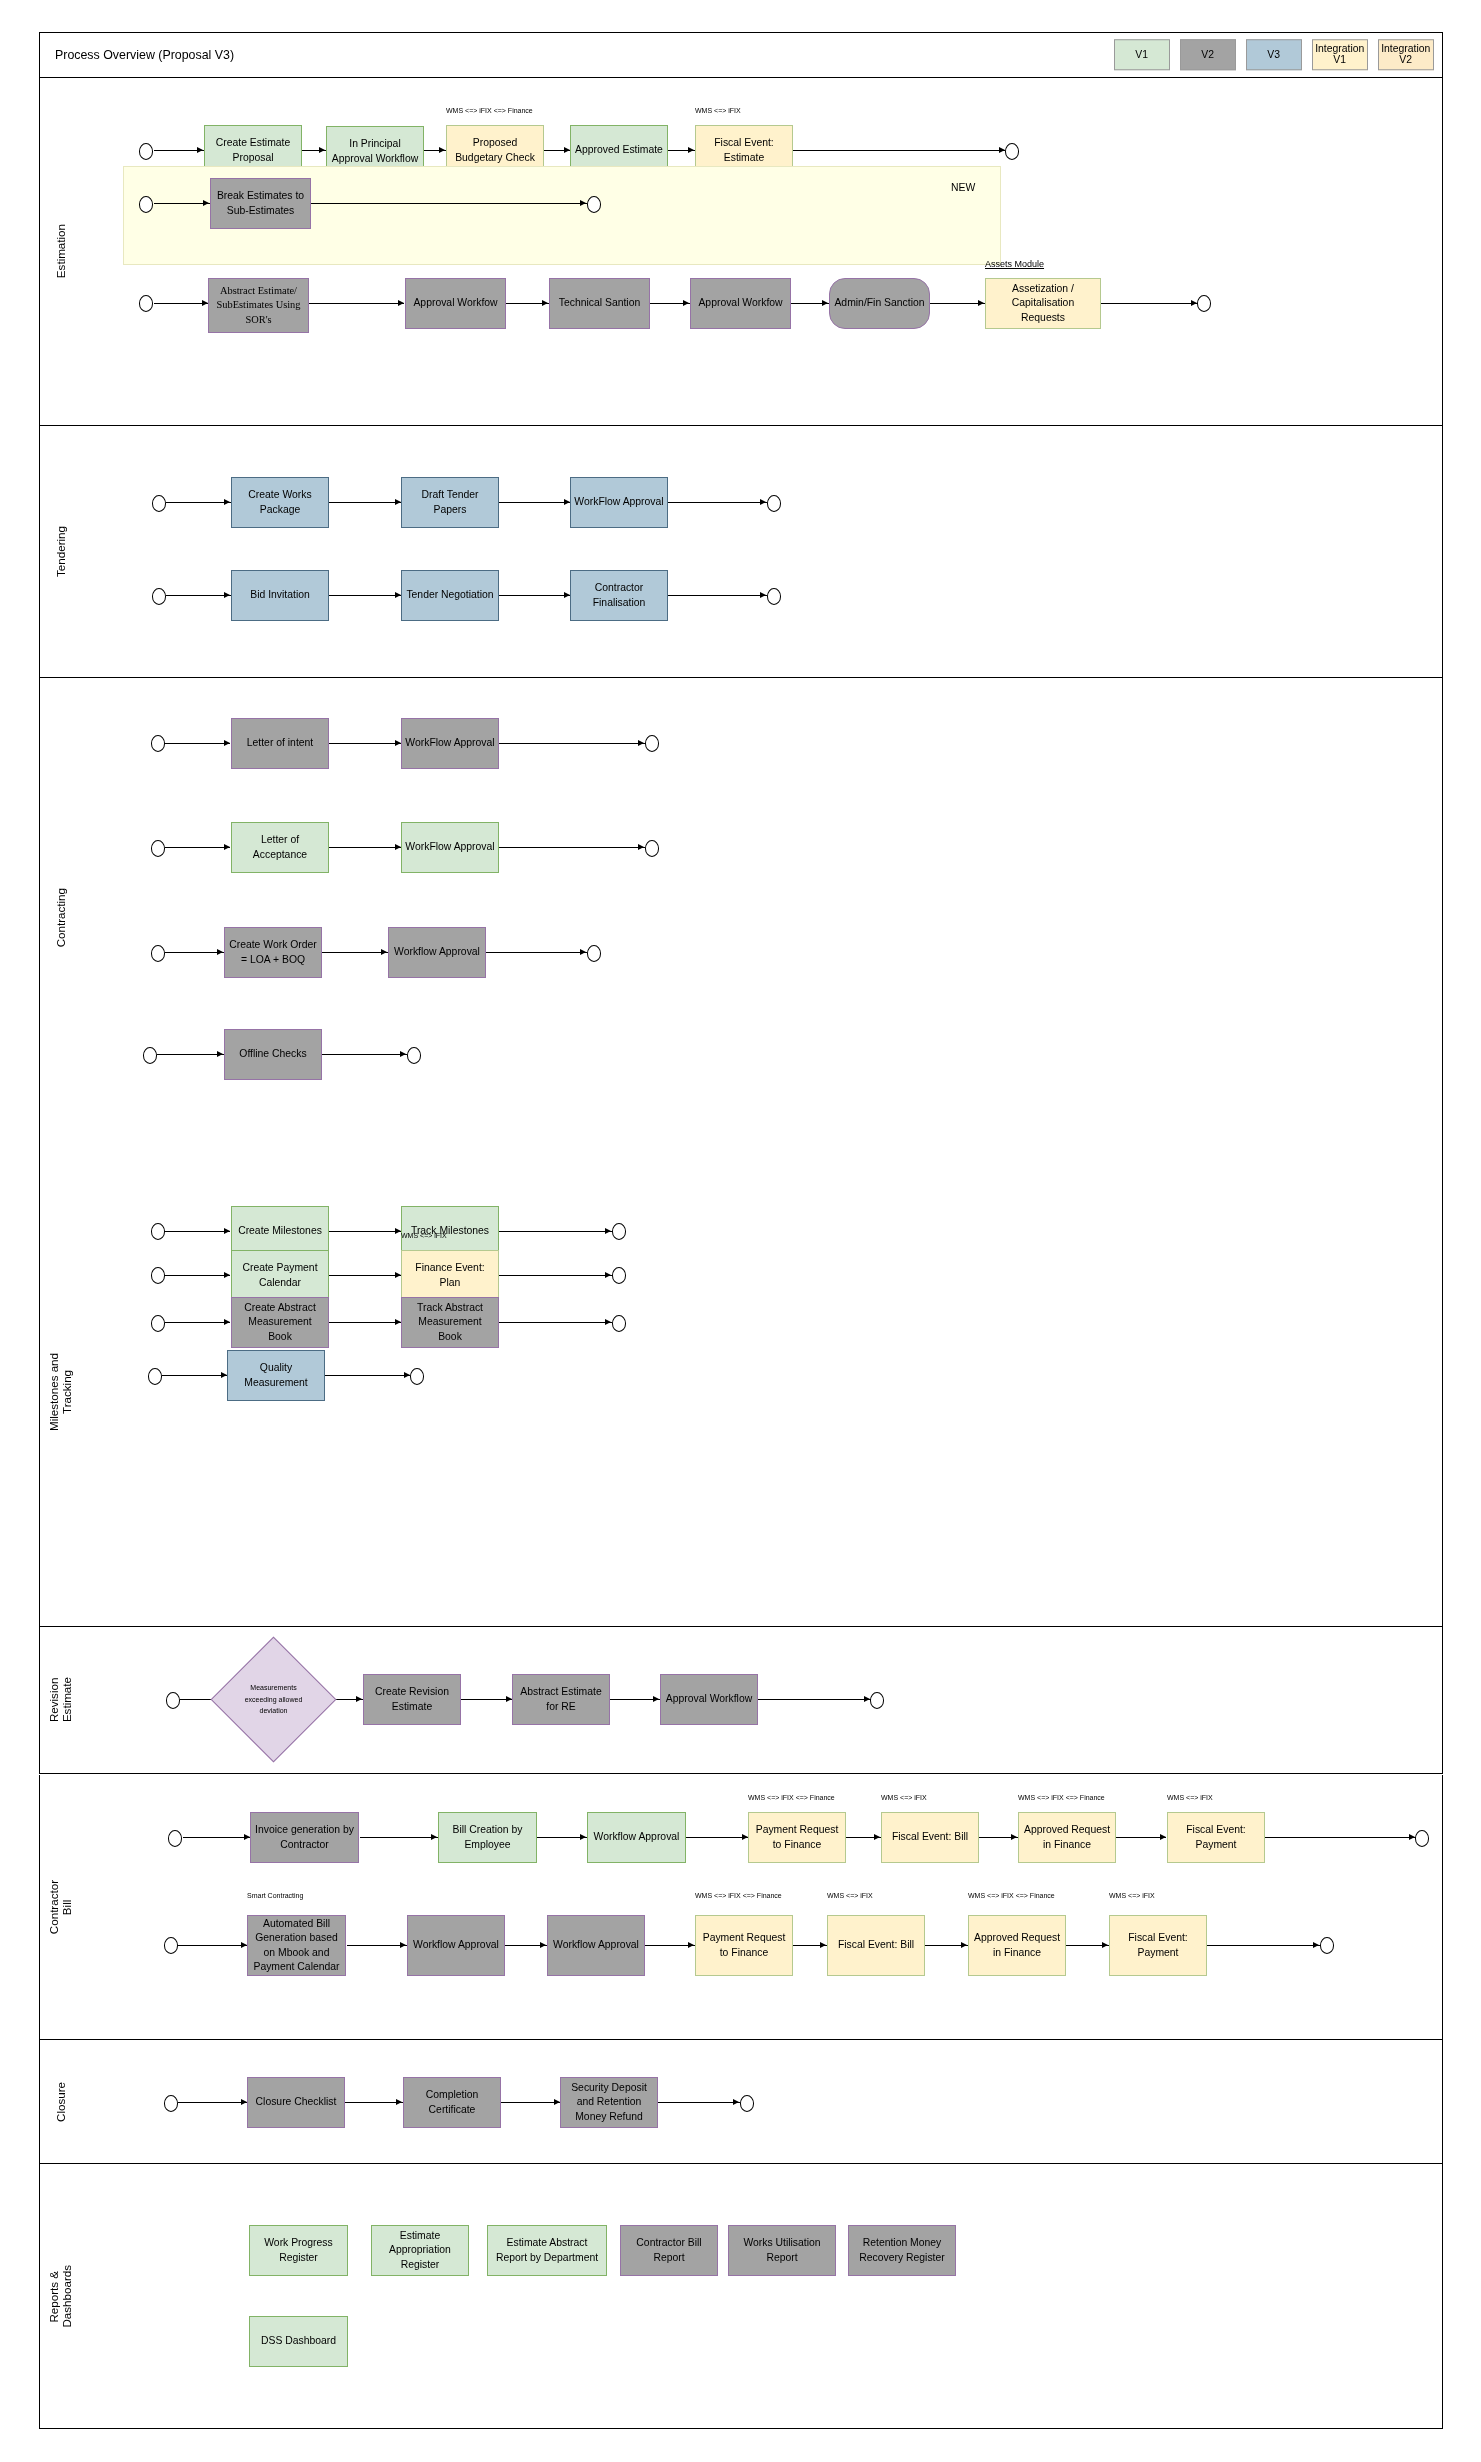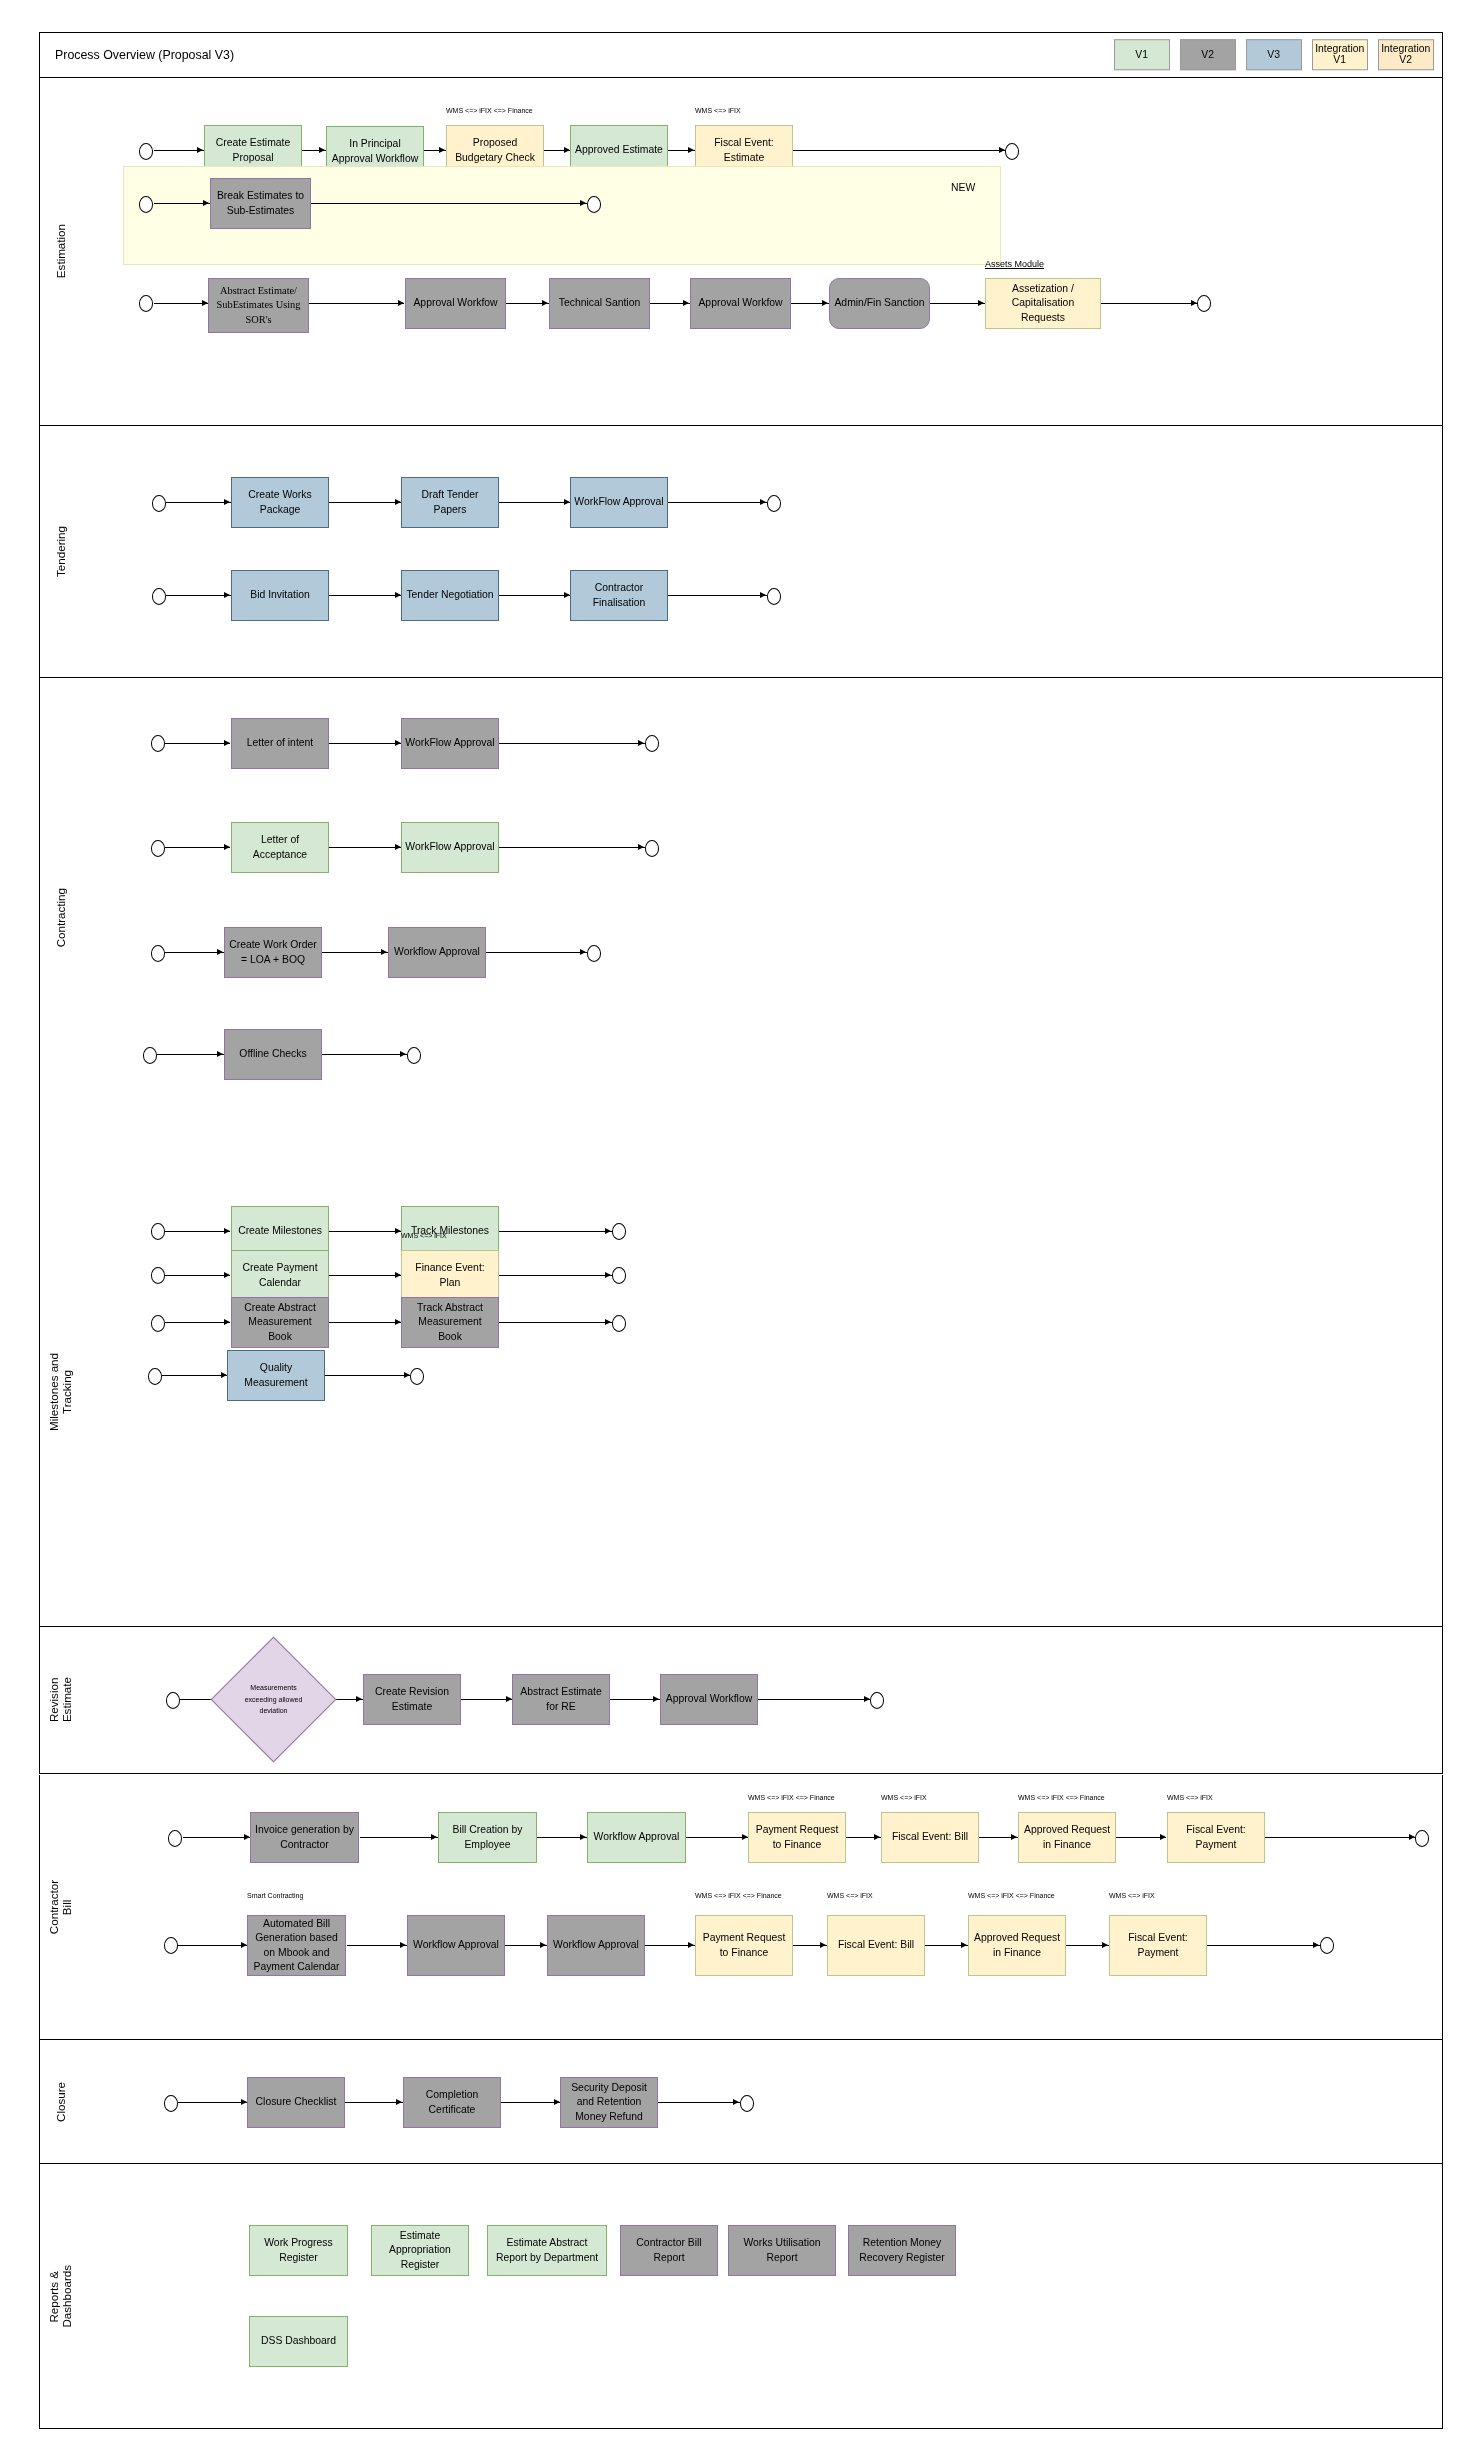--- a/index.html
+++ b/index.html
@@ -27,21 +27,21 @@
 
   
   .node{position:absolute;box-sizing:border-box;border:0.8px solid;
         display:flex;align-items:center;justify-content:center;text-align:center;
         font-size:10.4px;line-height:1.35;padding:1.7px 3.3px;}
   .v1{background:#d5e8d4;border-color:#82b366;}
   .v2{background:#a3a3a3;border-color:#9673a6;}
   .v3{background:#b1c9d8;border-color:#4c6c84;}
   .iv1{background:#fff2cc;border-color:#b5c98f;}
   .iv2{background:#fdebc8;border-color:#d6b656;}
-  .rounded{border-radius:10px;}
+  .rounded{border-radius:16px;}
 
   .diamond{position:absolute;box-sizing:border-box;}
   .diamond .dshape{position:absolute;inset:0;background:#e1d5e7;
         border:0.8px solid #9673a6;transform:rotate(45deg);}
   .diamond .dtxt{position:absolute;inset:0;display:flex;align-items:center;
         justify-content:center;text-align:center;font-size:7px;line-height:1.7;
         padding:0 5px;}
 
   
   .ev{position:absolute;border:1.3px solid #000;border-radius:50%;

